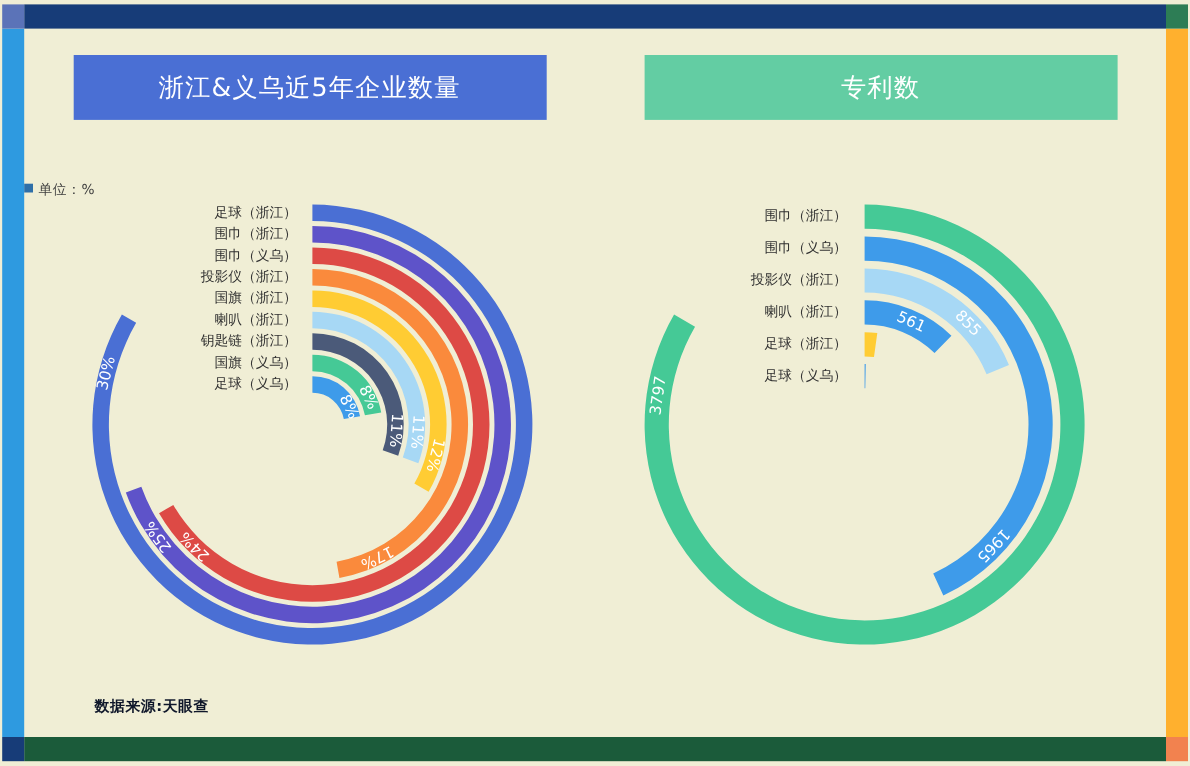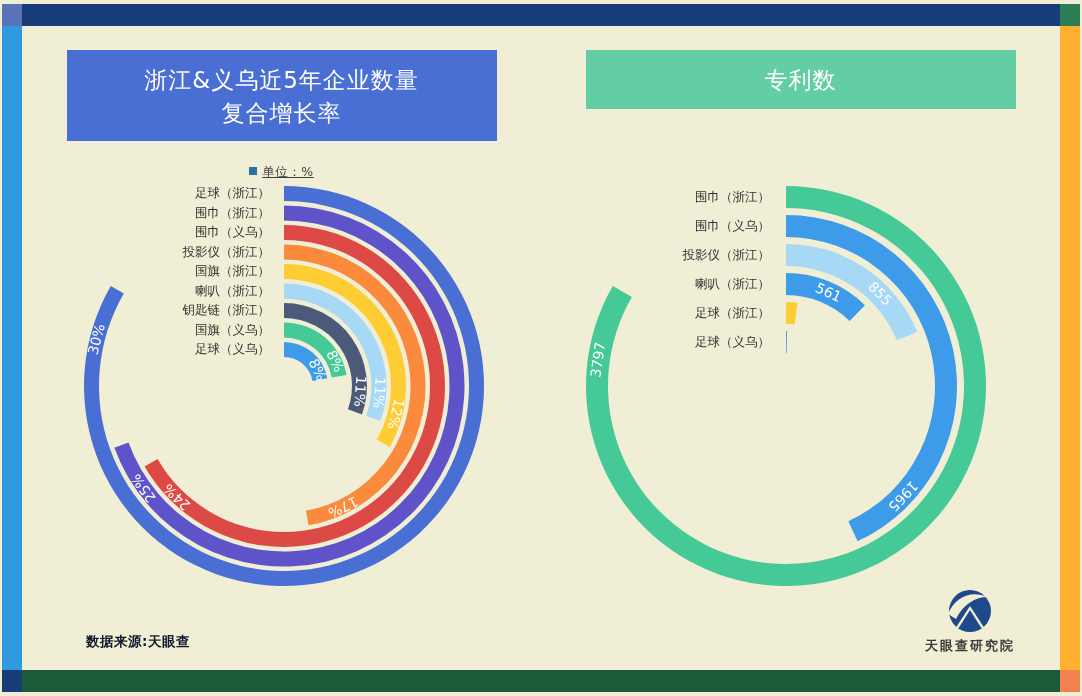--- a/index.html
+++ b/index.html
@@ -70,25 +70,23 @@
     font-weight: 400;
   }
   #title-left  { background: #4a6fd4; }
   #title-right { background: #63cda3; }
 
   .unit-row {
     position: absolute;
     top: 138px;
     left: 0;
     width: 100%;
-    text-align: center;
     font-size: 12.5px;
     color: #3e3e3e;
     letter-spacing: 0.5px;
-    text-decoration: underline;
   }
   .unit-swatch {
     display: inline-block;
     width: 8px; height: 8px;
     margin-right: 5px;
     vertical-align: 1px;
   }
   #unit-swatch-left  { background: #2f6fa8; }
   #unit-swatch-right { background: #3e9bea; }
 
@@ -153,21 +151,20 @@
   <div class="bar-left" style="background: rgb(46, 154, 224);"></div>
   <div class="bar-right" style="background: rgb(255, 176, 46);"></div>
   <div class="corner corner-tl" style="background: rgb(91, 115, 184);"></div>
   <div class="corner corner-tr" style="background: rgb(45, 125, 85);"></div>
   <div class="corner corner-bl" style="background: rgb(23, 60, 120);"></div>
   <div class="corner corner-br" style="background: rgb(242, 130, 79);"></div>
 
   <div class="panel" id="panel-left">
     <div class="title-box" id="title-left" style="background: rgb(74, 111, 212);">
       <div>浙江&amp;义乌近5年企业数量</div>
-      <div>复合增长率</div>
     </div>
     <div class="unit-row">
       <span class="unit-swatch" id="unit-swatch-left" style="background: rgb(47, 111, 168);"></span><span>单位：%</span>
     </div>
     <div class="chart-wrap" id="chart-left">
         <svg width="519" height="420" viewBox="0 0 519 420">
           <g>
             <path d="M 262 10 A 200 200 0 1 1 88.79491924311228 109.99999999999997 L 101.78530029987886 117.49999999999999 A 185 185 0 1 0 262 25 Z" fill="#4a6fd4"></path>
             <text x="248" y="17.5" class="cat-label">足球（浙江）</text>
             <text x="75.21807269187067" y="163.430035097064" class="val-label" transform="rotate(284 75.21807269187067 163.430035097064)">30%</text>
@@ -249,23 +246,14 @@
           <g>
             <path d="M 245 155 A 55 55 0 0 1 246.05585933198293 155.01013583330956 L 245.63351559918976 177.00608149998573 A 33 33 0 0 0 245 177 Z" fill="#3e9bea"></path>
             <text x="229" y="166" class="cat-label">足球（义乌）</text>
           </g>
         </svg>
       </div>
   </div>
 
   <div id="source-note">数据来源:天眼查</div>
 
-  <div id="logo">
-    <svg id="logo-mark" width="62" height="46" viewBox="0 0 62 46">
-      <path d="M31 2 A21 21 0 1 1 31 44 A21 21 0 1 1 31 2 Z" fill="#1e4a8c"></path>
-      <path d="M9 26 C16 8 34 2 48 9 C37 9 24 16 17 31 Z" fill="#f0eed5"></path>
-      <path d="M31 18 L46 41 L16 41 Z" fill="#f0eed5"></path>
-      <path d="M31 22 L43 41 L19 41 Z" fill="#1e4a8c"></path>
-    </svg>
-    <span id="logo-text">天眼查研究院</span>
-  </div>
 
 </div>
 
 </body></html>

